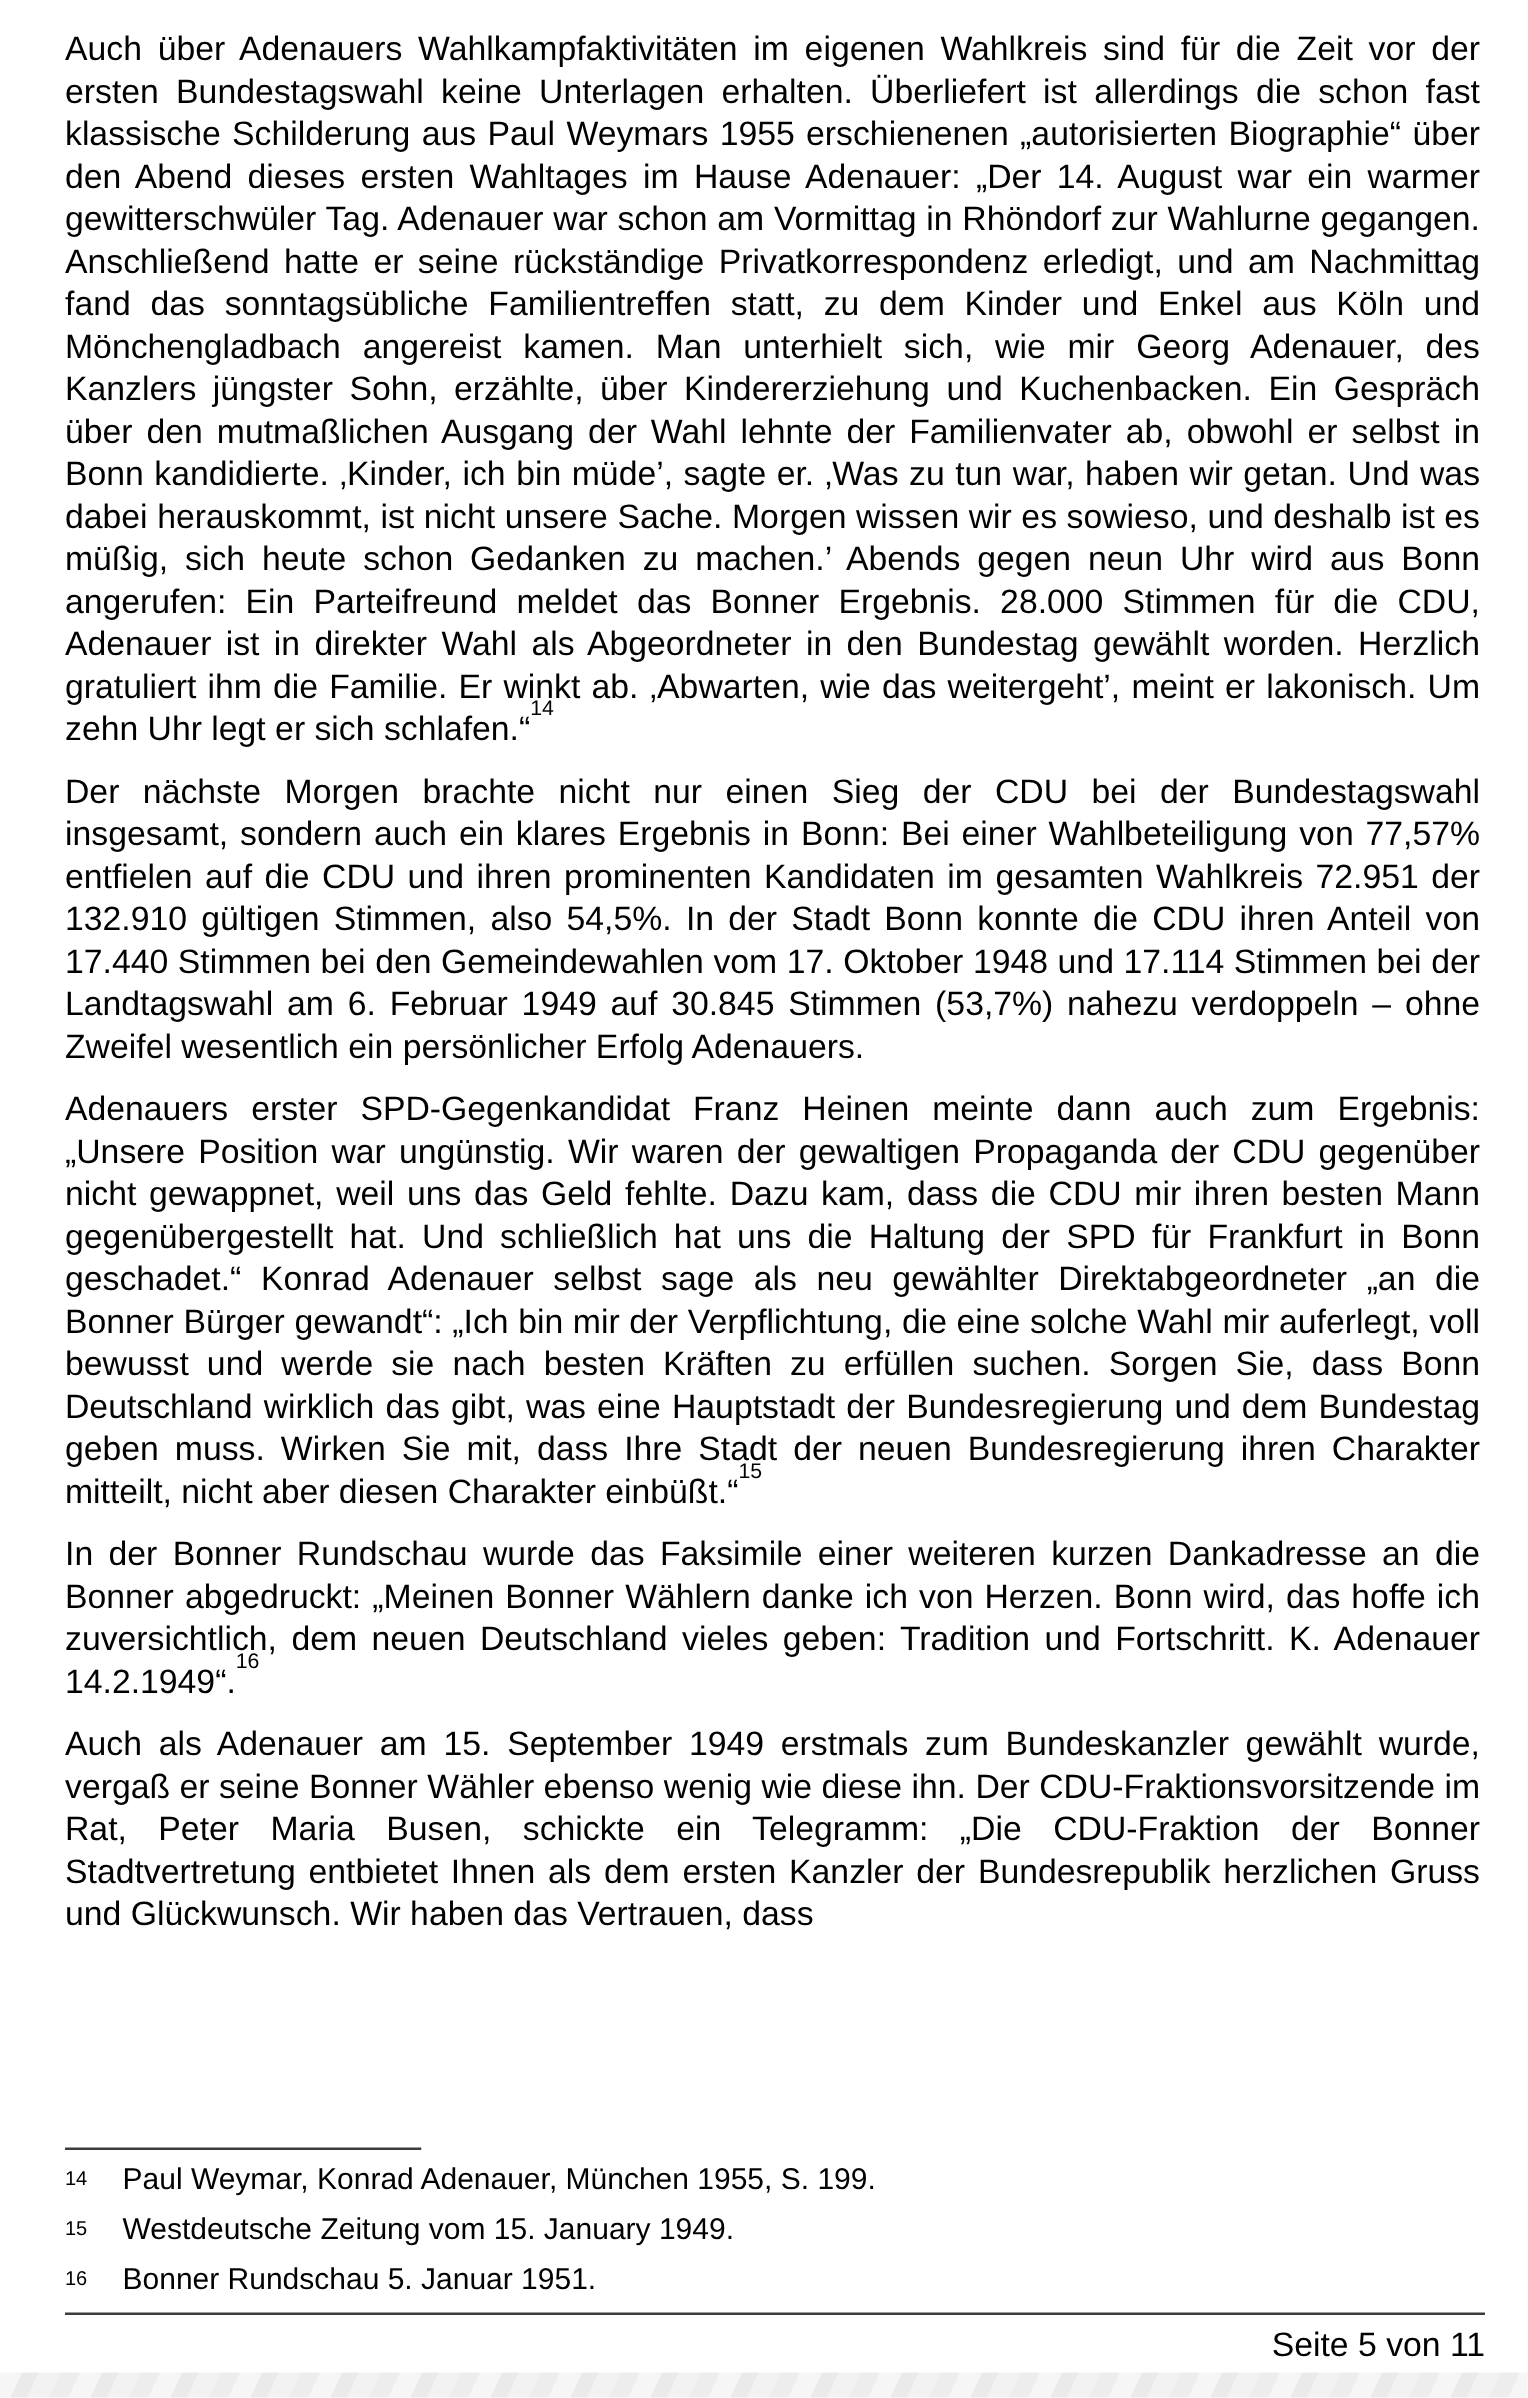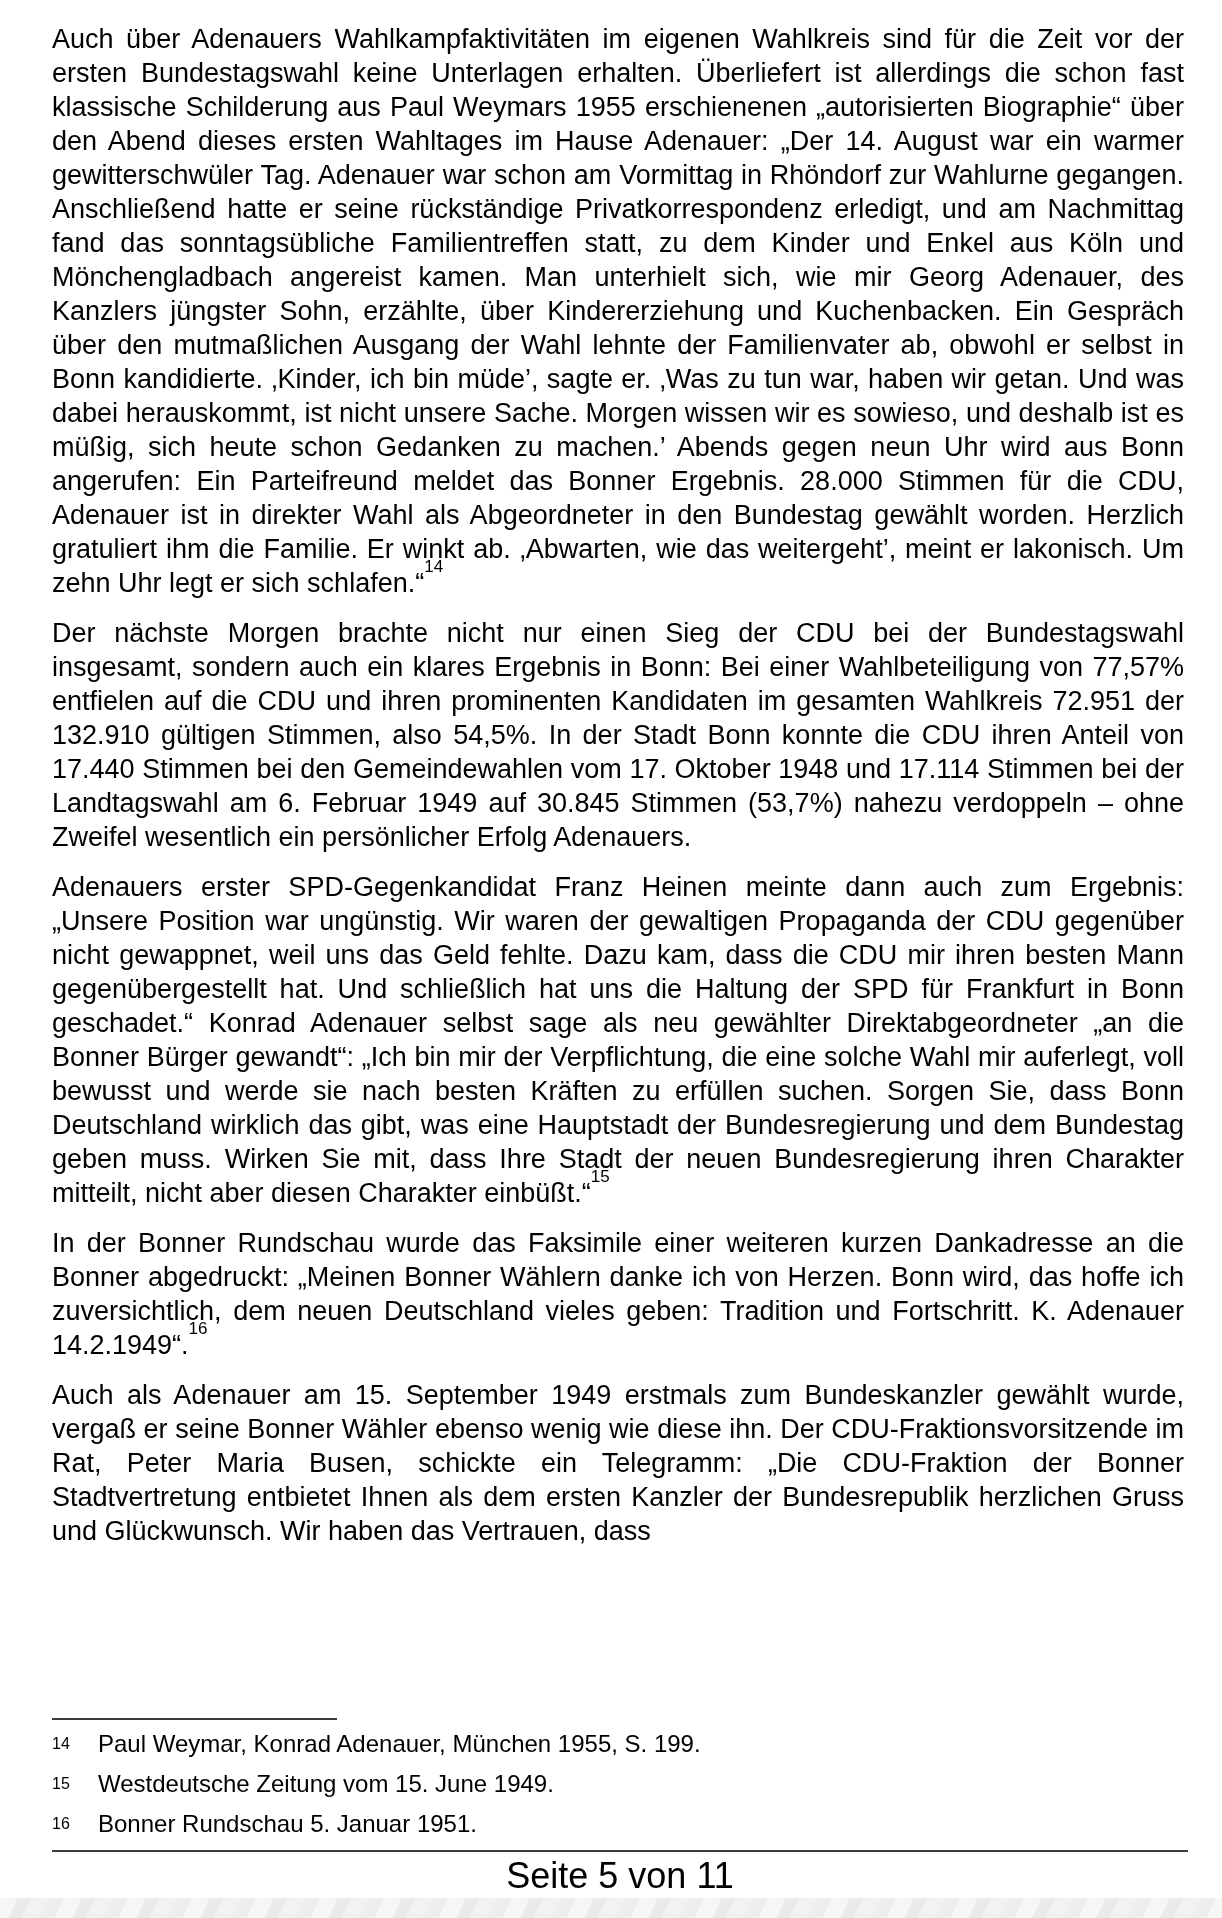--- a/index.html
+++ b/index.html
@@ -65,22 +65,22 @@
     }
     .fn-text { flex: 1 1 auto; }
     .footer-rule {
       height: 0;
       border: 0;
       border-top: 2px solid #3c3c3c;
       margin: 4px 0 0 0;
       width: 100%;
     }
     .page-footer {
-      text-align: center;
-      font-size: 36px;
+      text-align: right;
+      font-size: 27px;
       line-height: 32px;
       margin-top: 8px;
     }
     .scan-noise {
       position: absolute;
       left: 0;
       bottom: 0;
       width: 100%;
       height: 20px;
       background: repeating-linear-gradient(
@@ -112,21 +112,21 @@
   <div class="footnote-area">
     <div class="fn-separator"></div>
 
     <div class="footnote">
       <span class="fn-number">14</span>
       <span class="fn-text">Paul Weymar, Konrad Adenauer, München 1955, S. 199.</span>
     </div>
 
     <div class="footnote">
       <span class="fn-number">15</span>
-      <span class="fn-text">Westdeutsche Zeitung vom 15. June 1949.</span>
+      <span class="fn-text">Westdeutsche Zeitung vom 15. January 1949.</span>
     </div>
 
     <div class="footnote">
       <span class="fn-number">16</span>
       <span class="fn-text">Bonner Rundschau 5. Januar 1951.</span>
     </div>
 
     <div class="footer-rule"></div>
 
     <div class="page-footer">Seite 5 von 11</div>

